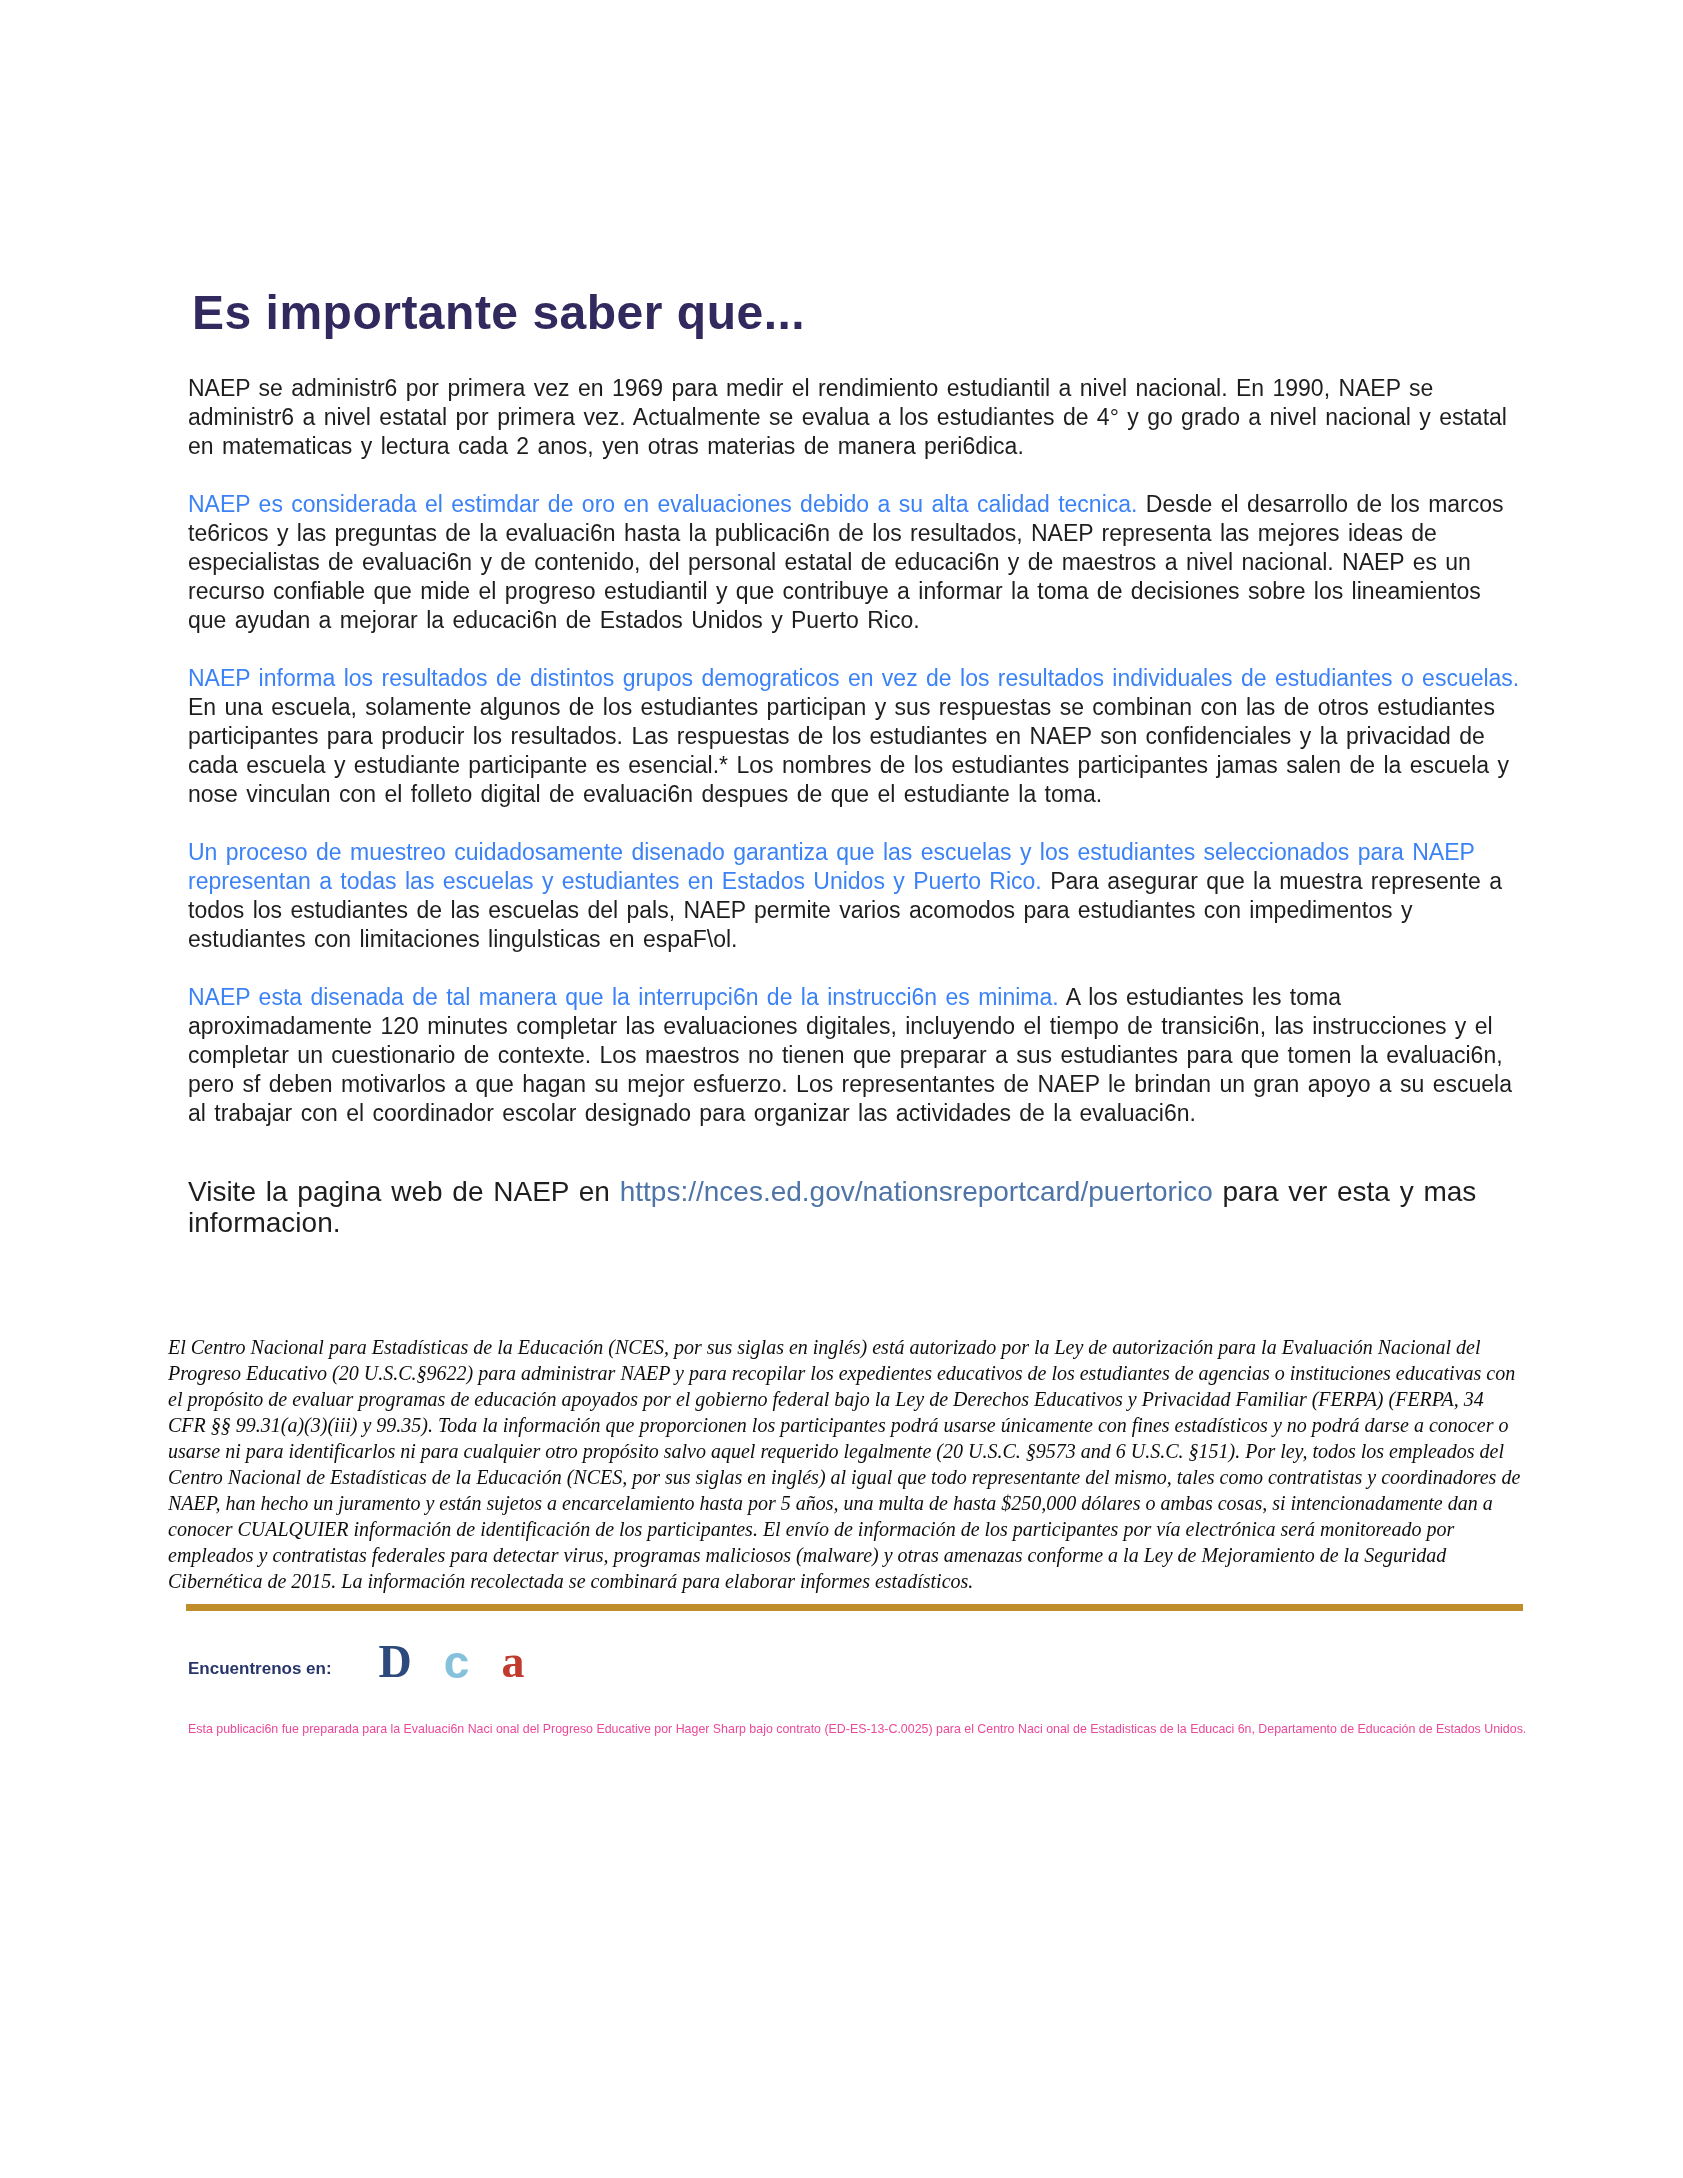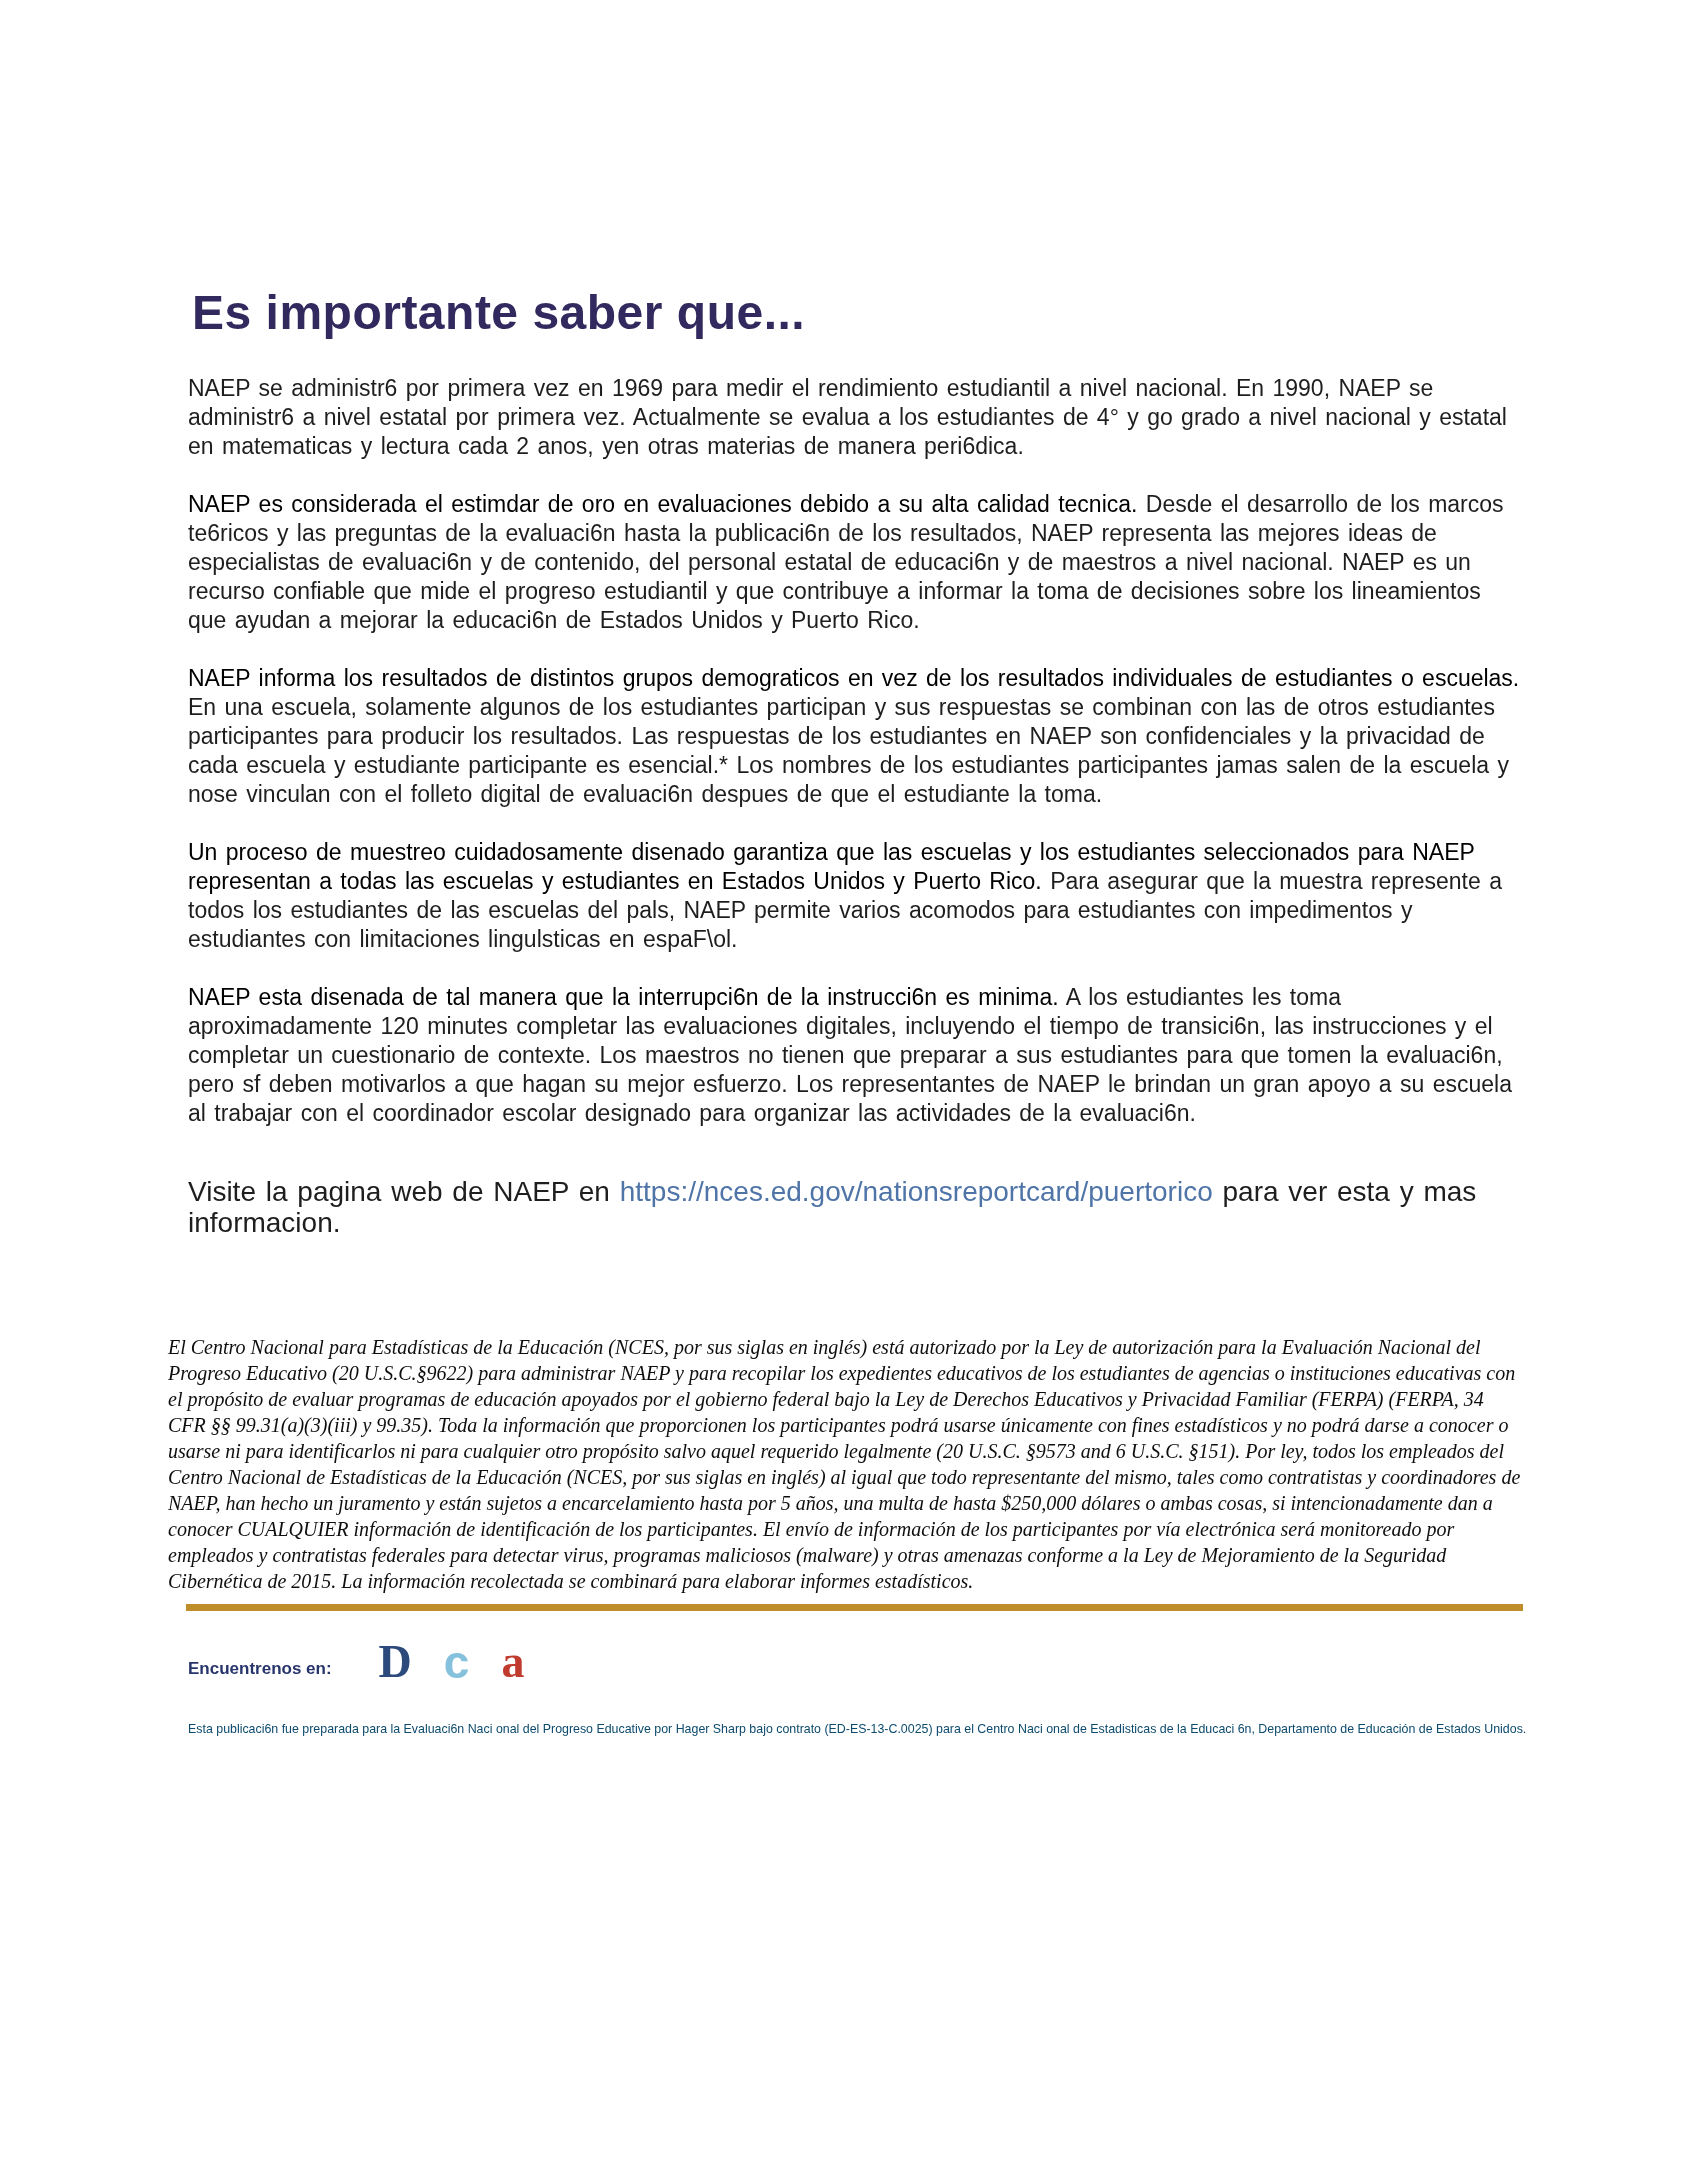--- a/index.html
+++ b/index.html
@@ -26,21 +26,21 @@
     color:#322a5e;
   }
   p.body-par{
     margin:0 0 29px 0;
     font-size:23px;
     line-height:29px;
     color:#1e1e1e;
     word-spacing:2px;
   }
   span.lead{
-    color:#000000;
+    color:#3b82f6;
   }
   p.web-line{
     margin:48px 0 0 0;
     font-size:28px;
     line-height:31px;
     color:#1e1e1e;
     word-spacing:2px;
   }
   a.web-link{
     color:#4f74a8;
@@ -85,21 +85,21 @@
     line-height:46px;
     cursor:pointer;
   }
   .social-letter.serif{font-family:"Liberation Serif", serif;}
   .social-letter.sans{font-family:"Liberation Sans", sans-serif;}
   .small-print{
     margin:34px 16px 0 0;
     width:1341px;
     font-size:12.4px;
     line-height:20px;
-    color:#0c4a6e;
+    color:#ec4899;
   }
 </style>
 </head>
 <body>
 
 <div class="page">
   <div class="content">
 
     <h1 class="doc-title">Es importante saber que...</h1>
 

